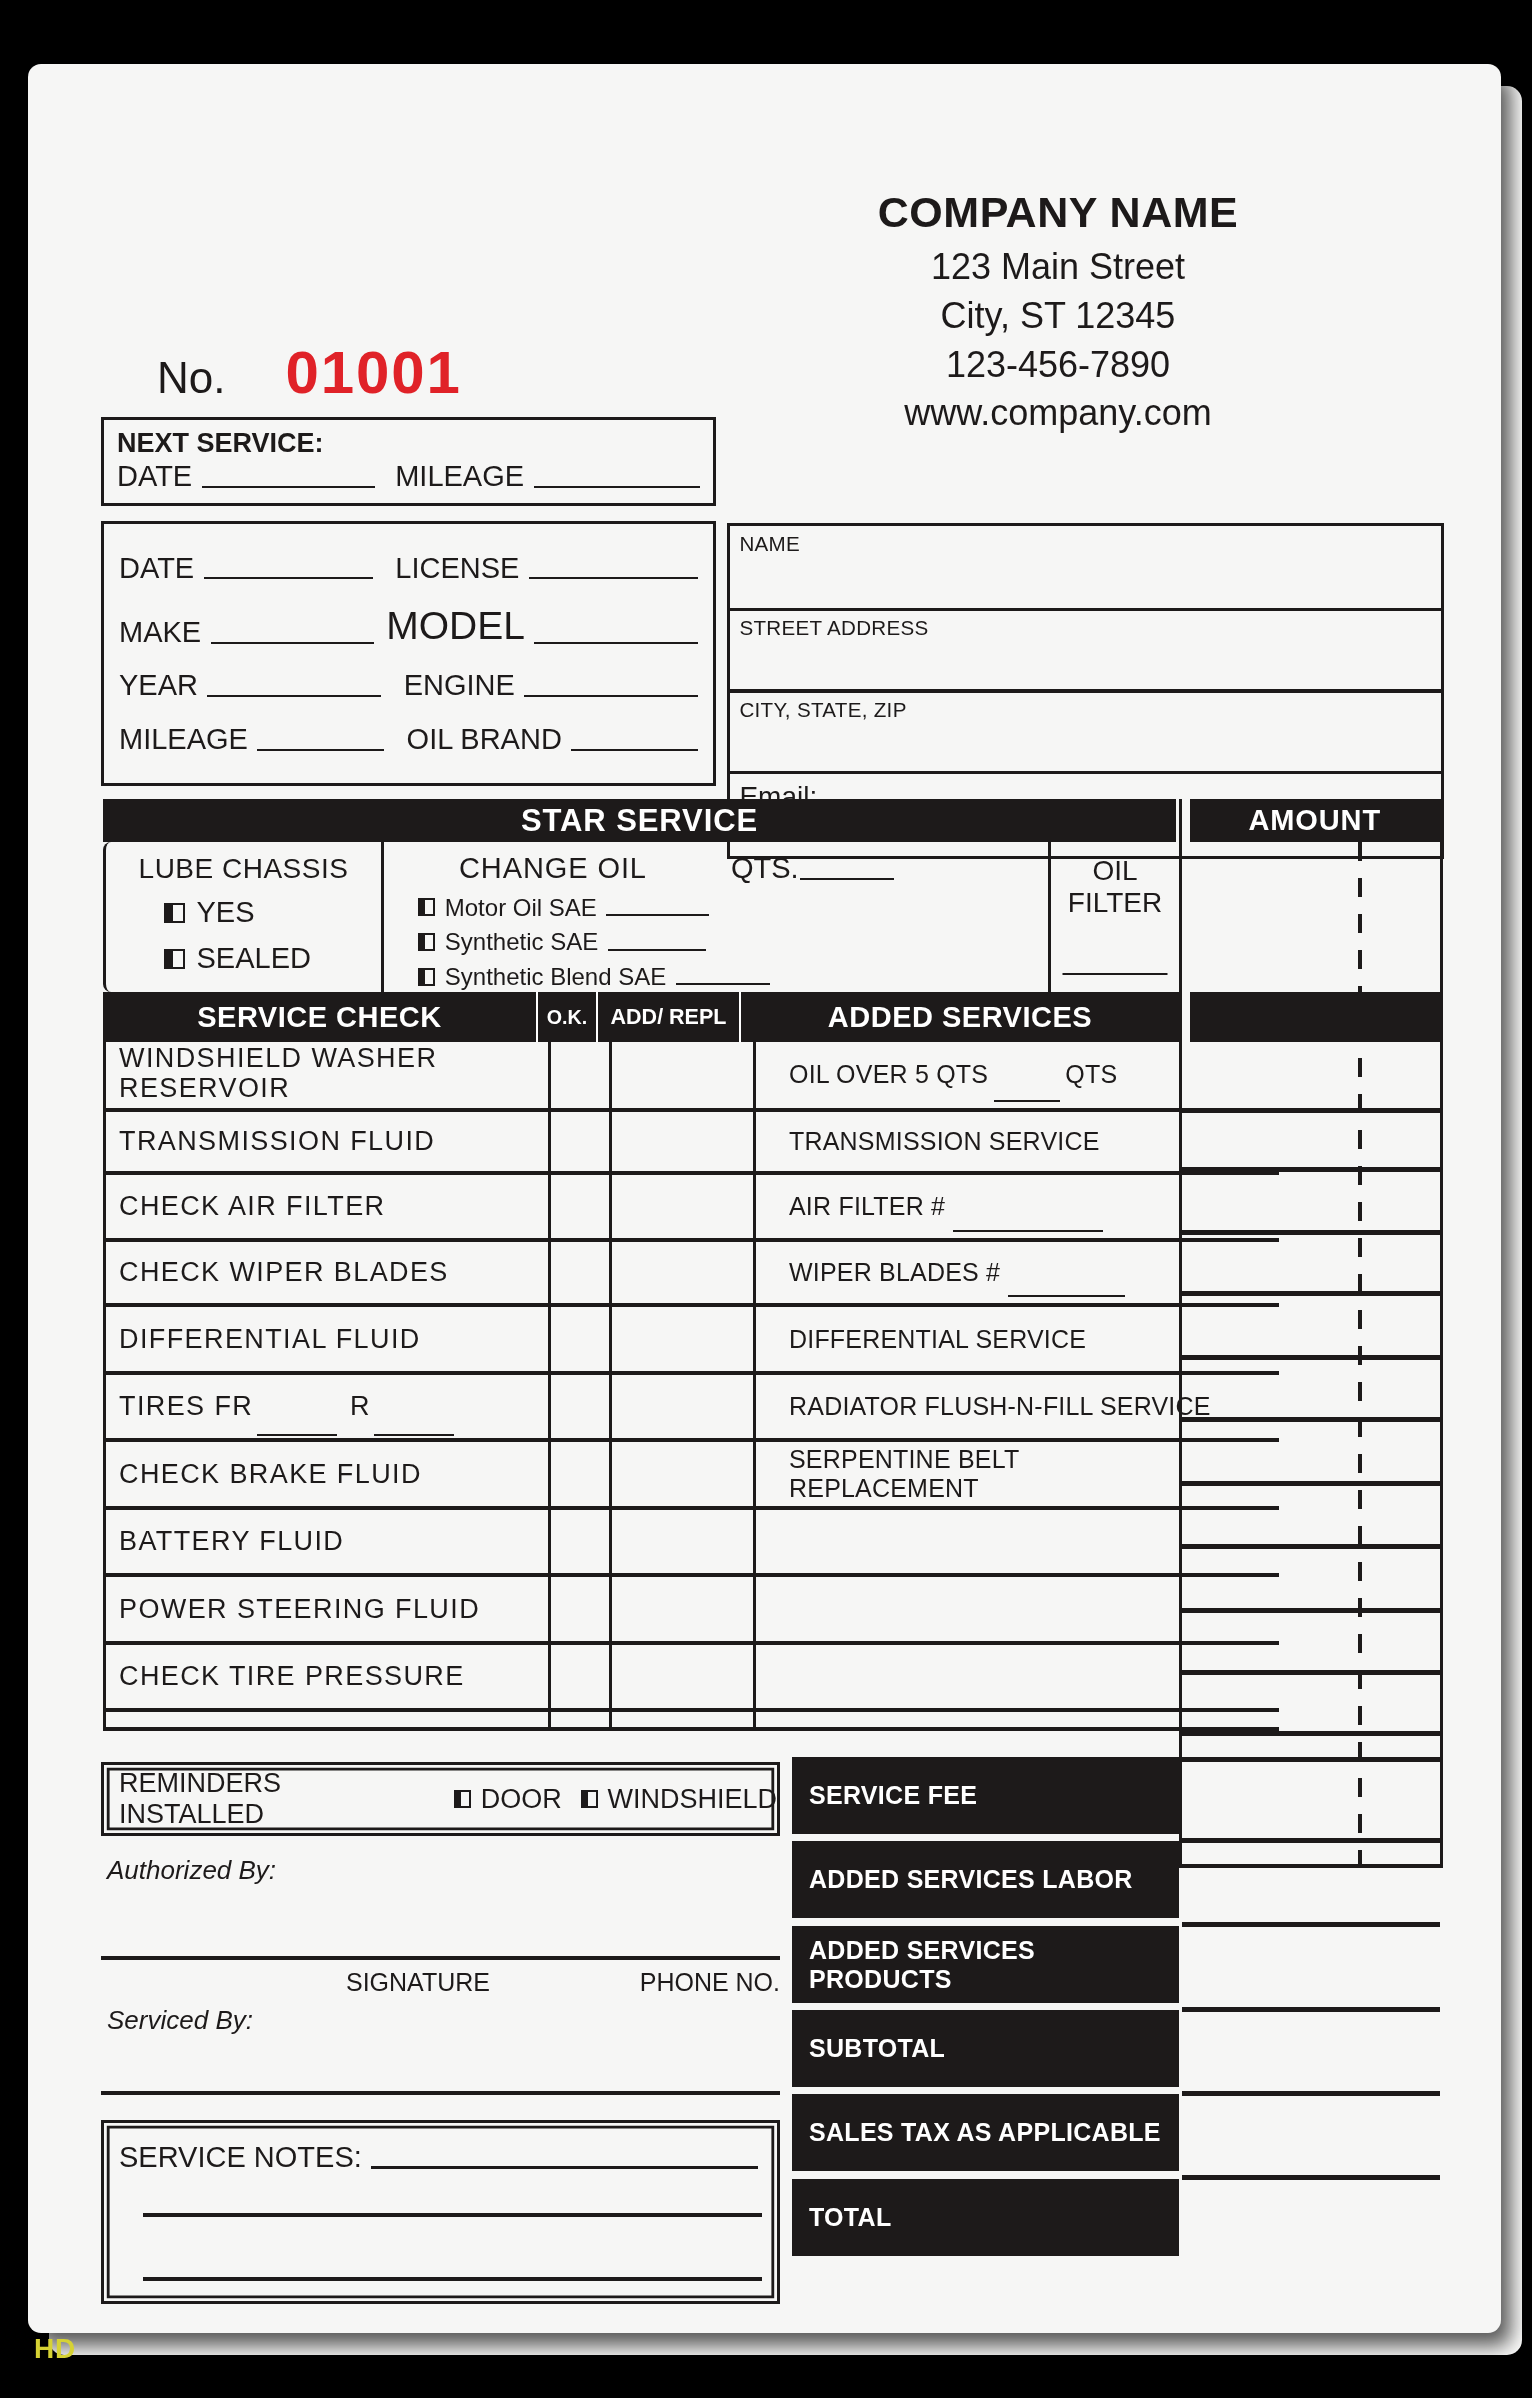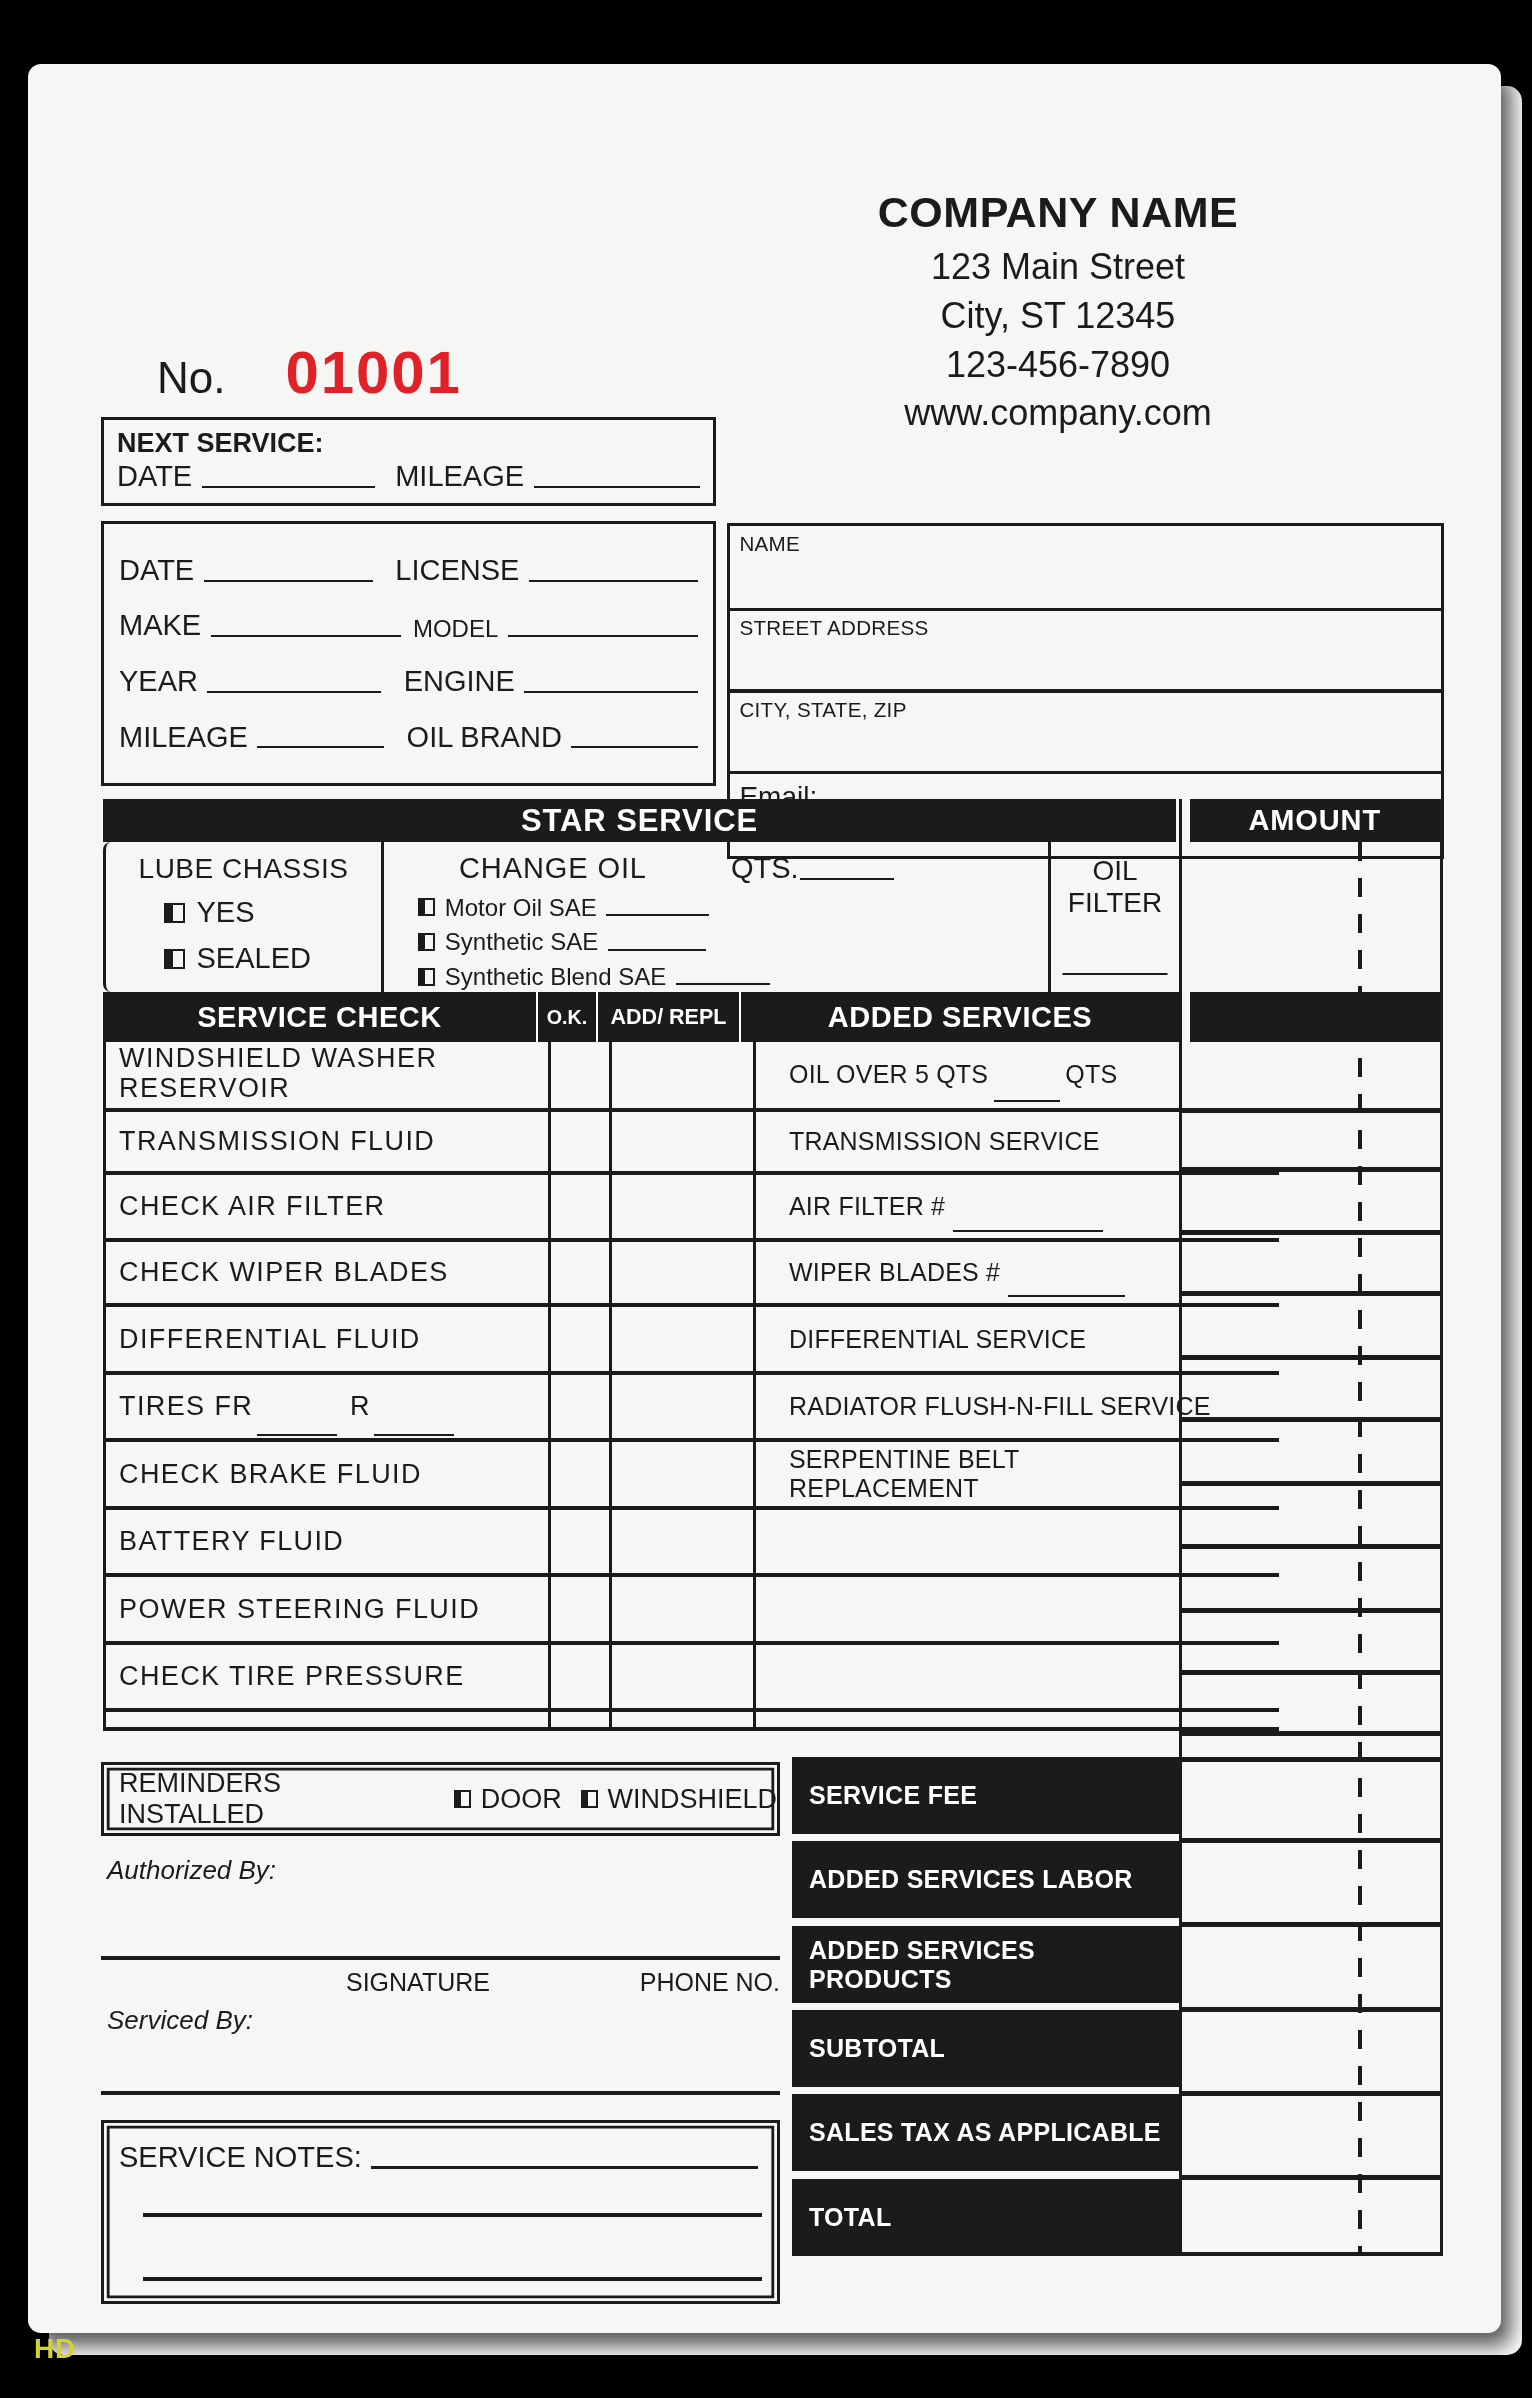--- a/index.html
+++ b/index.html
@@ -77,21 +77,21 @@
   <div class="abs box4" style="left:73px;top:457px;width:615px;height:265px;display:flex;flex-direction:column;justify-content:space-evenly;padding:5.6px 15px;">
     <div class="fl">
       <span class="lbl" style="font-size:29px;">DATE</span>
       <span class="u"></span>
       <span class="lbl" style="font-size:29px;margin-left:22.5px;">LICENSE</span>
       <span class="u"></span>
     </div>
     <div class="fl">
       <span class="lbl" style="font-size:29px;">MAKE</span>
       <span class="u"></span>
-      <span class="lbl" style="font-size:24px;margin-left:12px;text-align:center;">MODEL</span>
+      <span class="lbl" style="font-size:39px;margin-left:12px;text-align:center;">MODEL</span>
       <span class="u"></span>
     </div>
     <div class="fl">
       <span class="lbl" style="font-size:29px;">YEAR</span>
       <span class="u"></span>
       <span class="lbl" style="font-size:29px;margin-left:22.5px;">ENGINE</span>
       <span class="u"></span>
     </div>
     <div class="fl">
       <span class="lbl" style="font-size:29px;">MILEAGE</span>
@@ -256,21 +256,21 @@
       <div class="c4"></div>
     </div>
     <div class="hrow" style="flex:1 1 auto;">
       <div class="c1"></div>
       <div class="c2"></div>
       <div class="c3"></div>
       <div class="c4"></div>
     </div>
   </div>
 
-  <div class="abs" style="left:1151px;top:735px;width:264px;height:1457px;border-left:3.7px solid var(--ink);border-right:3.7px solid var(--ink);border-bottom:4.7px solid var(--ink);">
+  <div class="abs" style="left:1151px;top:735px;width:264px;height:1069px;border-left:3.7px solid var(--ink);border-right:3.7px solid var(--ink);border-bottom:4.7px solid var(--ink);">
     <div class="ink bar-text abs" style="left:7.5px;right:0;top:0;height:43px;font-size:29px;letter-spacing:0.9px;">
       <span>AMOUNT</span>
     </div>
     <div class="ink abs" style="left:7.5px;right:0;top:193px;height:50px;"></div>
     <span class="abs" style="left:176px;top:43px;bottom:0;width:3.7px;background:repeating-linear-gradient(180deg,var(--ink) 0 19px,transparent 19px 36px);"></span>
     <i class="hl" style="top:309px"></i>
     <i class="hl" style="top:368px"></i>
     <i class="hl" style="top:431px"></i>
     <i class="hl" style="top:492px"></i>
     <i class="hl" style="top:556px"></i>

